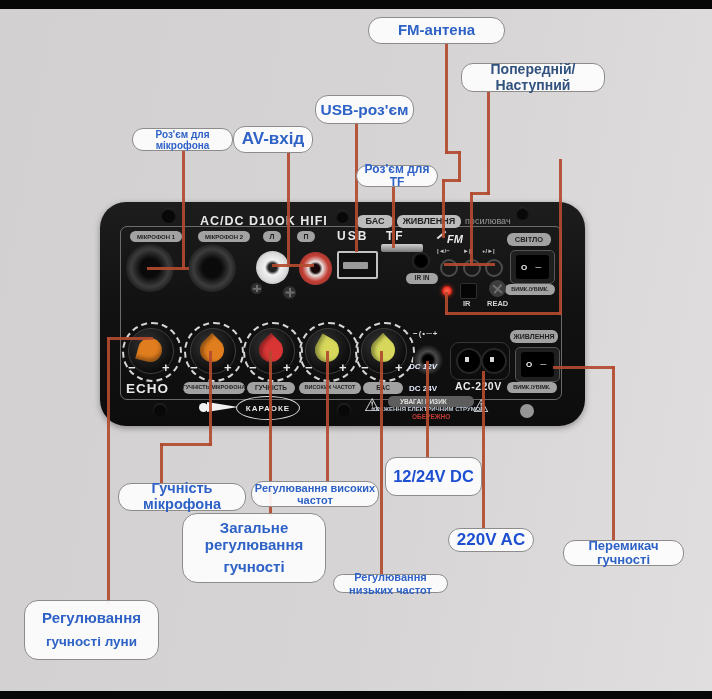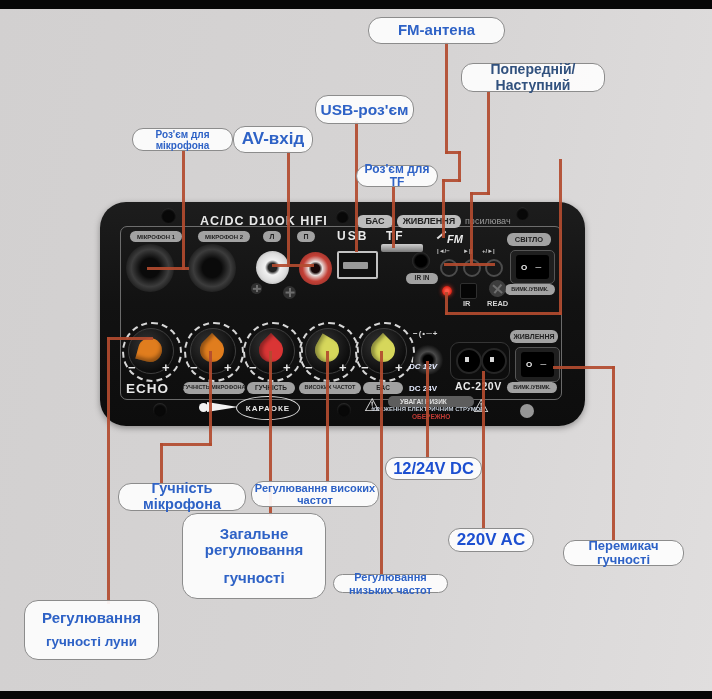--- a/index.html
+++ b/index.html
@@ -240,26 +240,26 @@
   </div>
 
   <div class="callout" style="left:461px;top:63px;width:144px;height:29px;font-size:14px;color:#31517e;">Попередній/Наступний</div>
   <div class="callout" style="left:368px;top:17px;width:137px;height:27px;font-size:15px;border-radius:13px;">FM-антена</div>
   <div class="callout" style="left:132px;top:128px;width:101px;height:23px;font-size:10px;border-radius:11px;">Роз'єм для мікрофона</div>
   <div class="callout" style="left:315px;top:95px;width:99px;height:29px;font-size:15.5px;border-radius:13px;">USB-роз'єм</div>
   <div class="callout" style="left:233px;top:126px;width:80px;height:27px;font-size:17px;">AV-вхід</div>
   <div class="callout" style="left:356px;top:165px;width:82px;height:22px;font-size:12px;border-radius:11px;">Роз'єм для TF</div>
   <div class="callout" style="left:118px;top:483px;width:128px;height:28px;font-size:14.5px;border-radius:13px;">Гучність мікрофона</div>
   <div class="callout" style="left:251px;top:481px;width:128px;height:26px;font-size:11px;">Регулювання високих частот</div>
-  <div class="callout" style="left:182px;top:513px;width:144px;height:86px;border-radius:15px;flex-direction:column;justify-content:space-evenly;font-size:15px;">
+  <div class="callout" style="left:182px;top:513px;width:144px;height:70px;border-radius:15px;flex-direction:column;justify-content:space-evenly;font-size:15px;">
     <div>Загальне регулювання</div>
     <div>гучності</div>
   </div>
   <div class="callout" style="left:333px;top:574px;width:115px;height:19px;font-size:11px;">Регулювання низьких частот</div>
-  <div class="callout volt" style="left:385px;top:457px;width:97px;height:23px;font-size:16.5px;border-radius:11px;">12/24V DC</div>
+  <div class="callout volt" style="left:385px;top:457px;width:97px;height:39px;font-size:16.5px;border-radius:11px;">12/24V DC</div>
   <div class="callout volt" style="left:448px;top:528px;width:86px;height:24px;font-size:17px;">220V AC</div>
   <div class="callout" style="left:563px;top:540px;width:121px;height:26px;font-size:13px;">Перемикач гучності</div>
   <div class="callout" style="left:24px;top:600px;width:135px;height:60px;border-radius:14px;flex-direction:column;justify-content:space-evenly;font-size:15px;">
     <div>Регулювання</div>
     <div style="font-size:13.5px;">гучності луни</div>
   </div>
 
 </div>
 
 </body></html>

